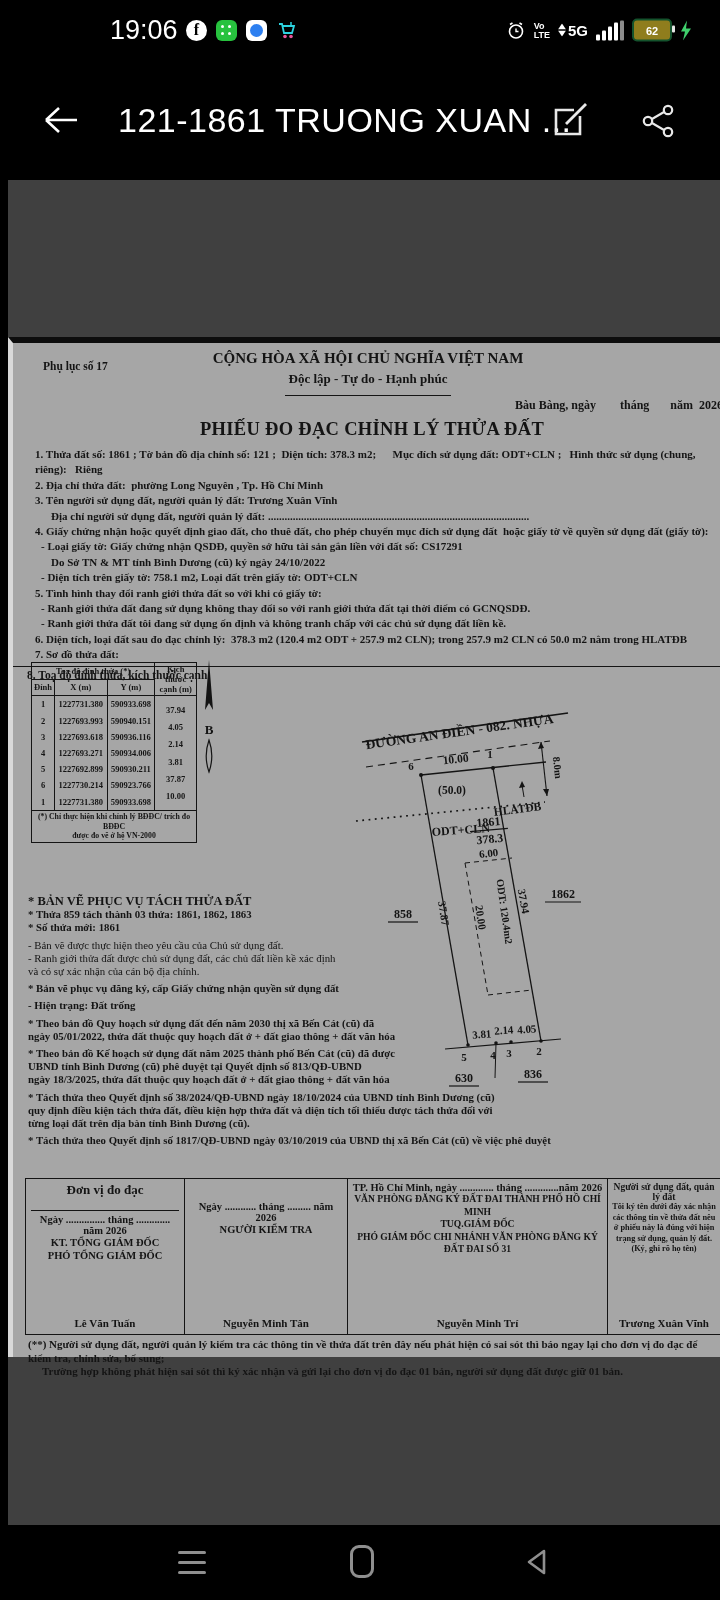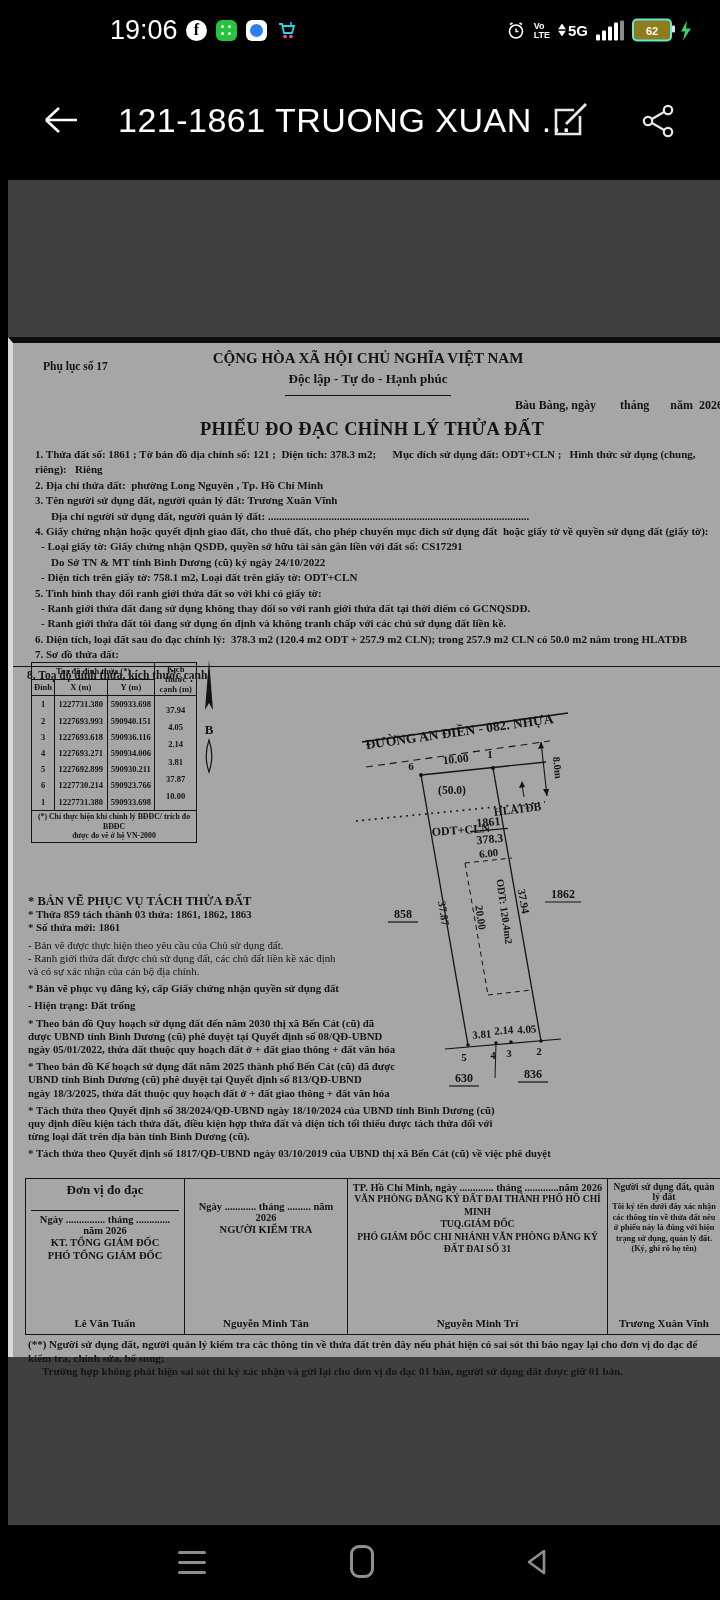--- a/index.html
+++ b/index.html
@@ -15,21 +15,21 @@
   .green i{position:absolute;width:3px;height:3px;background:#fff;border-radius:50%;}
   .blue{background:#fff;}
   .blue b{width:13px;height:13px;border-radius:50%;background:#2d7ff0;}
   .sb-right{position:absolute;right:28px;top:30px;transform:translateY(-50%);display:flex;align-items:center;gap:8px;justify-content:space-between;}
   .volte{font-size:9px;font-weight:bold;line-height:9px;text-align:left;}
   .fiveg{display:flex;align-items:center;gap:2px;}
   .fiveg .arrows{display:flex;flex-direction:column;gap:1px;}
   .fiveg span{font-size:15px;font-weight:bold;}
   .bars{display:flex;align-items:flex-end;gap:2px;}
   .bars i{display:block;width:4px;background:#fff;border-radius:1px;}
-  .battery{position:relative;width:36px;height:19px;border:2px solid #5eead4;border-radius:5px;
+  .battery{position:relative;width:36px;height:19px;border:2px solid #14532d;border-radius:5px;
            background:#8f7d1d;display:flex;align-items:center;justify-content:center;
            font-size:11px;font-weight:bold;color:#fff;}
   .battery:after{content:"";position:absolute;right:-5px;top:5px;width:3px;height:7px;background:#e6e6e6;border-radius:1px;}
   
   .app-header{position:absolute;top:60px;left:0;width:720px;height:120px;background:#000;}
   .hdr-back{position:absolute;left:42px;top:42px;}
   .hdr-title{position:absolute;left:118px;top:60px;transform:translateY(-50%);color:#fff;font-size:34px;
              letter-spacing:.5px;white-space:nowrap;}
   .hdr-edit{position:absolute;left:550px;top:42px;}
   .hdr-share{position:absolute;left:640px;top:44px;}
@@ -341,21 +341,20 @@
         <div class="notes">
           <div class="t0">* BẢN VẼ PHỤC VỤ TÁCH THỬA ĐẤT</div>
           <div>* Thửa 859 tách thành 03 thửa: 1861, 1862, 1863</div>
           <div>* Số thửa mới: 1861</div>
           <div class="nrm gap">- Bản vẽ được thực hiện theo yêu cầu của Chủ sử dụng đất.</div>
           <div class="nrm">- Ranh giới thửa đất được chủ sử dụng đất, các chủ đất liền kề xác định</div>
           <div class="nrm">và có sự xác nhận của cán bộ địa chính.</div>
           <div class="gap">* Bản vẽ phục vụ đăng ký, cấp Giấy chứng nhận quyền sử dụng đất</div>
           <div class="gap">- Hiện trạng: Đất trống</div>
           <div class="gap">* Theo bản đồ Quy hoạch sử dụng đất đến năm 2030 thị xã Bến Cát (cũ) đã</div>
-          <div>được UBND tỉnh Bình Dương (cũ) phê duyệt tại Quyết định số 08/QĐ-UBND</div>
           <div>ngày 05/01/2022, thửa đất thuộc quy hoạch đất ở + đất giao thông + đất văn hóa</div>
           <div class="gap">* Theo bản đồ Kế hoạch sử dụng đất năm 2025 thành phố Bến Cát (cũ) đã được</div>
           <div>UBND tỉnh Bình Dương (cũ) phê duyệt tại Quyết định số 813/QĐ-UBND</div>
           <div>ngày 18/3/2025, thửa đất thuộc quy hoạch đất ở + đất giao thông + đất văn hóa</div>
           <div class="gap">* Tách thửa theo Quyết định số 38/2024/QĐ-UBND ngày 18/10/2024 của UBND tỉnh Bình Dương (cũ)</div>
           <div>quy định điều kiện tách thửa đất, điều kiện hợp thửa đất và diện tích tối thiểu được tách thửa đối với</div>
           <div>từng loại đất trên địa bàn tỉnh Bình Dương (cũ).</div>
           <div class="gap">* Tách thửa theo Quyết định số 1817/QĐ-UBND ngày 03/10/2019 của UBND thị xã Bến Cát (cũ) về việc phê duyệt</div>
         </div>
 

